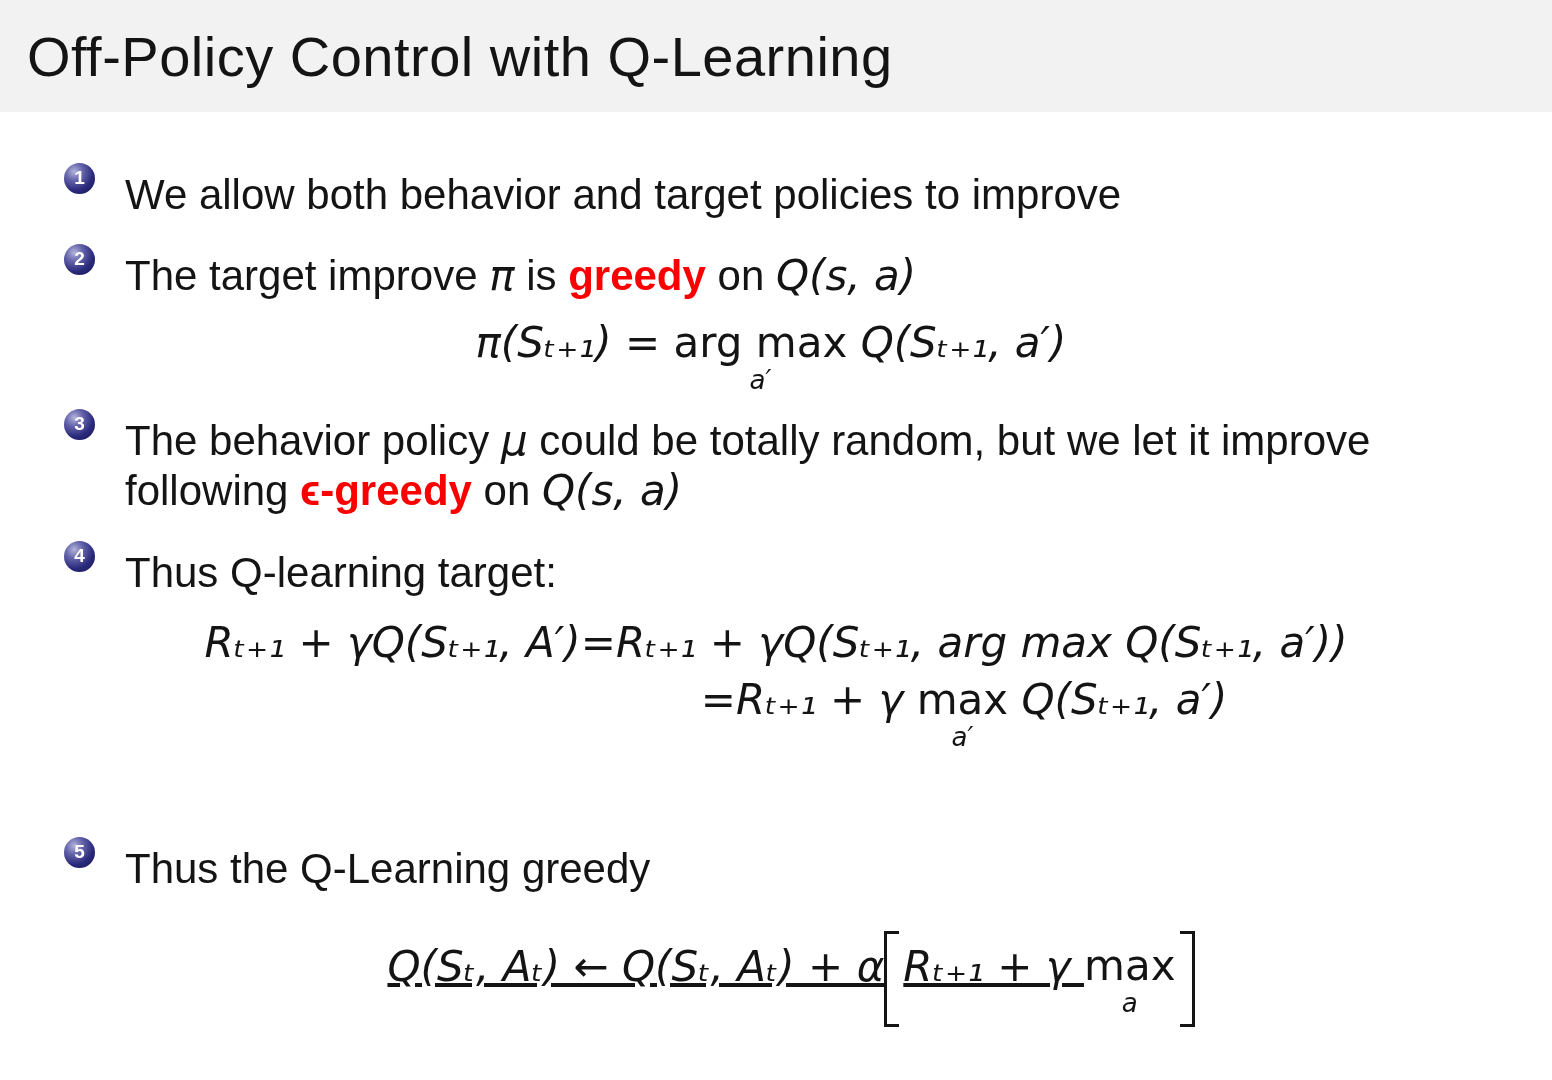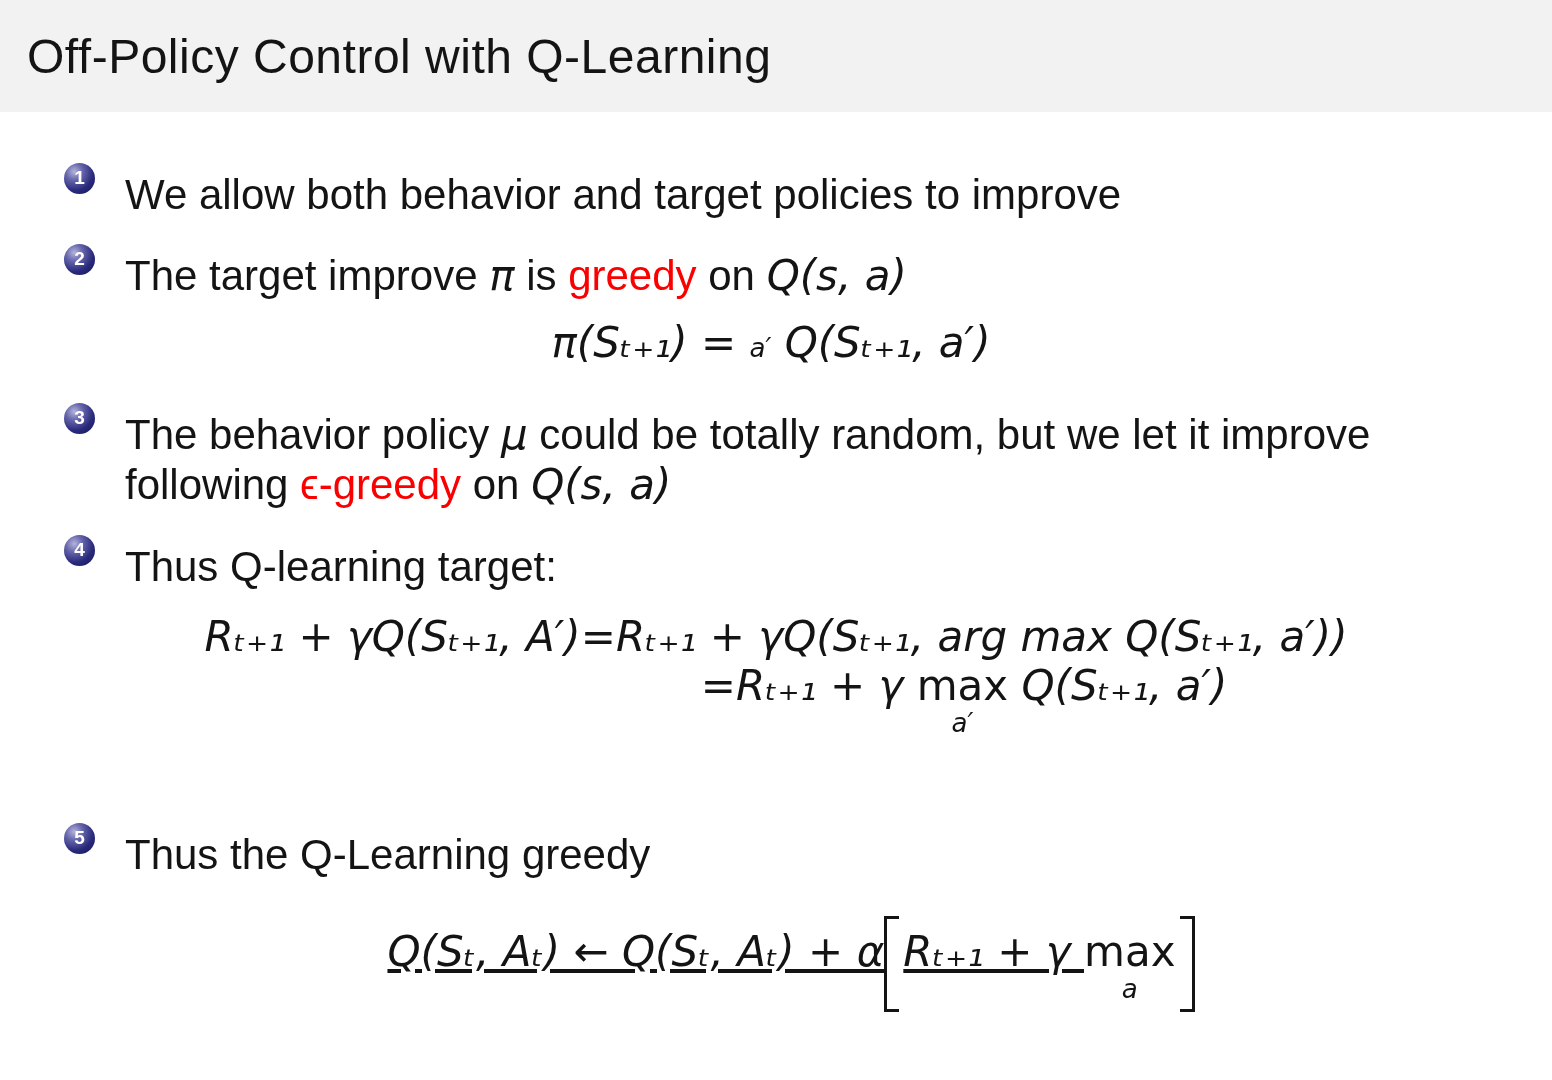--- a/index.html
+++ b/index.html
@@ -14,21 +14,21 @@
   
   .title-bar {
     background: #f2f2f2;
     height: 112px;
     display: flex;
     align-items: center;
     padding-left: 27px;
     box-sizing: border-box;
   }
   .title-bar .title {
-    font-size: 48px;
+    font-size: 56px;
     letter-spacing: 0.5px;
     color: #141414;
   }
 
   
   .content {
     padding: 42px 34px 0 64px;
     box-sizing: border-box;
   }
 
@@ -51,51 +51,51 @@
     display: flex;
     align-items: center;
     justify-content: center;
   }
   .item .body { flex: 1 1 auto; margin-top: 16px; }
 
   .math {
     font-style: italic;
     font-family: "DejaVu Sans", sans-serif;
   }
-  .red { color: #fa0000; }
+  .red { color: #fa0000; font-weight: bold; }
 
   
   .equation {
     font-size: 42px;
     font-style: italic;
     font-family: "DejaVu Sans", sans-serif;
     color: #141414;
   }
   .eq-centered { text-align: center; }
-  .eq-greedy { margin: 16px 40px 27px 0; }
+  .eq-greedy { margin: 16px 40px 7px 0; }
 
   .underset {
     display: inline-flex;
     flex-direction: column;
     align-items: center;
     vertical-align: baseline;
   }
   .underset .op-top { font-style: normal; line-height: 1.05; }
   .underset .under {
     font-size: 26px;
     line-height: 1;
     margin-top: 2px;
     font-style: italic;
   }
 
   .align-grid {
     display: grid;
     grid-template-columns: auto auto;
     justify-content: center;
-    row-gap: 0;
+    row-gap: 8px;
     margin: 20px 30px 0 0;
   }
   .cell-l { text-align: right; }
   .cell-r { text-align: center; }
 
   .eq-update { margin: 26px 0 0 0; text-decoration: underline; }
 
   .bracket {
     display: inline-block;
     width: 15px;
@@ -126,20 +126,21 @@
     <div class="body">We allow both behavior and target policies to improve</div>
   </div>
 
   <div class="item">
     <div class="badge">2</div>
     <div class="body"><span>The target improve </span><span class="math">π</span><span> is </span><span class="red">greedy</span><span> on </span><span class="math">Q(s, a)</span></div>
   </div>
 
   <div class="equation eq-centered eq-greedy">
     <span>π(Sₜ₊₁) = </span><span class="underset">
+        <span class="op-top">arg max</span>
         <span class="under">a′</span>
       </span><span> Q(Sₜ₊₁, a′)</span>
   </div>
 
   <div class="item">
     <div class="badge">3</div>
     <div class="body"><span>The behavior policy </span><span class="math">μ</span><span> could be totally random, but we let it improve</span><br><span>following </span><span class="red">ϵ-greedy</span><span> on </span><span class="math">Q(s, a)</span></div>
   </div>
 
   <div class="item">

